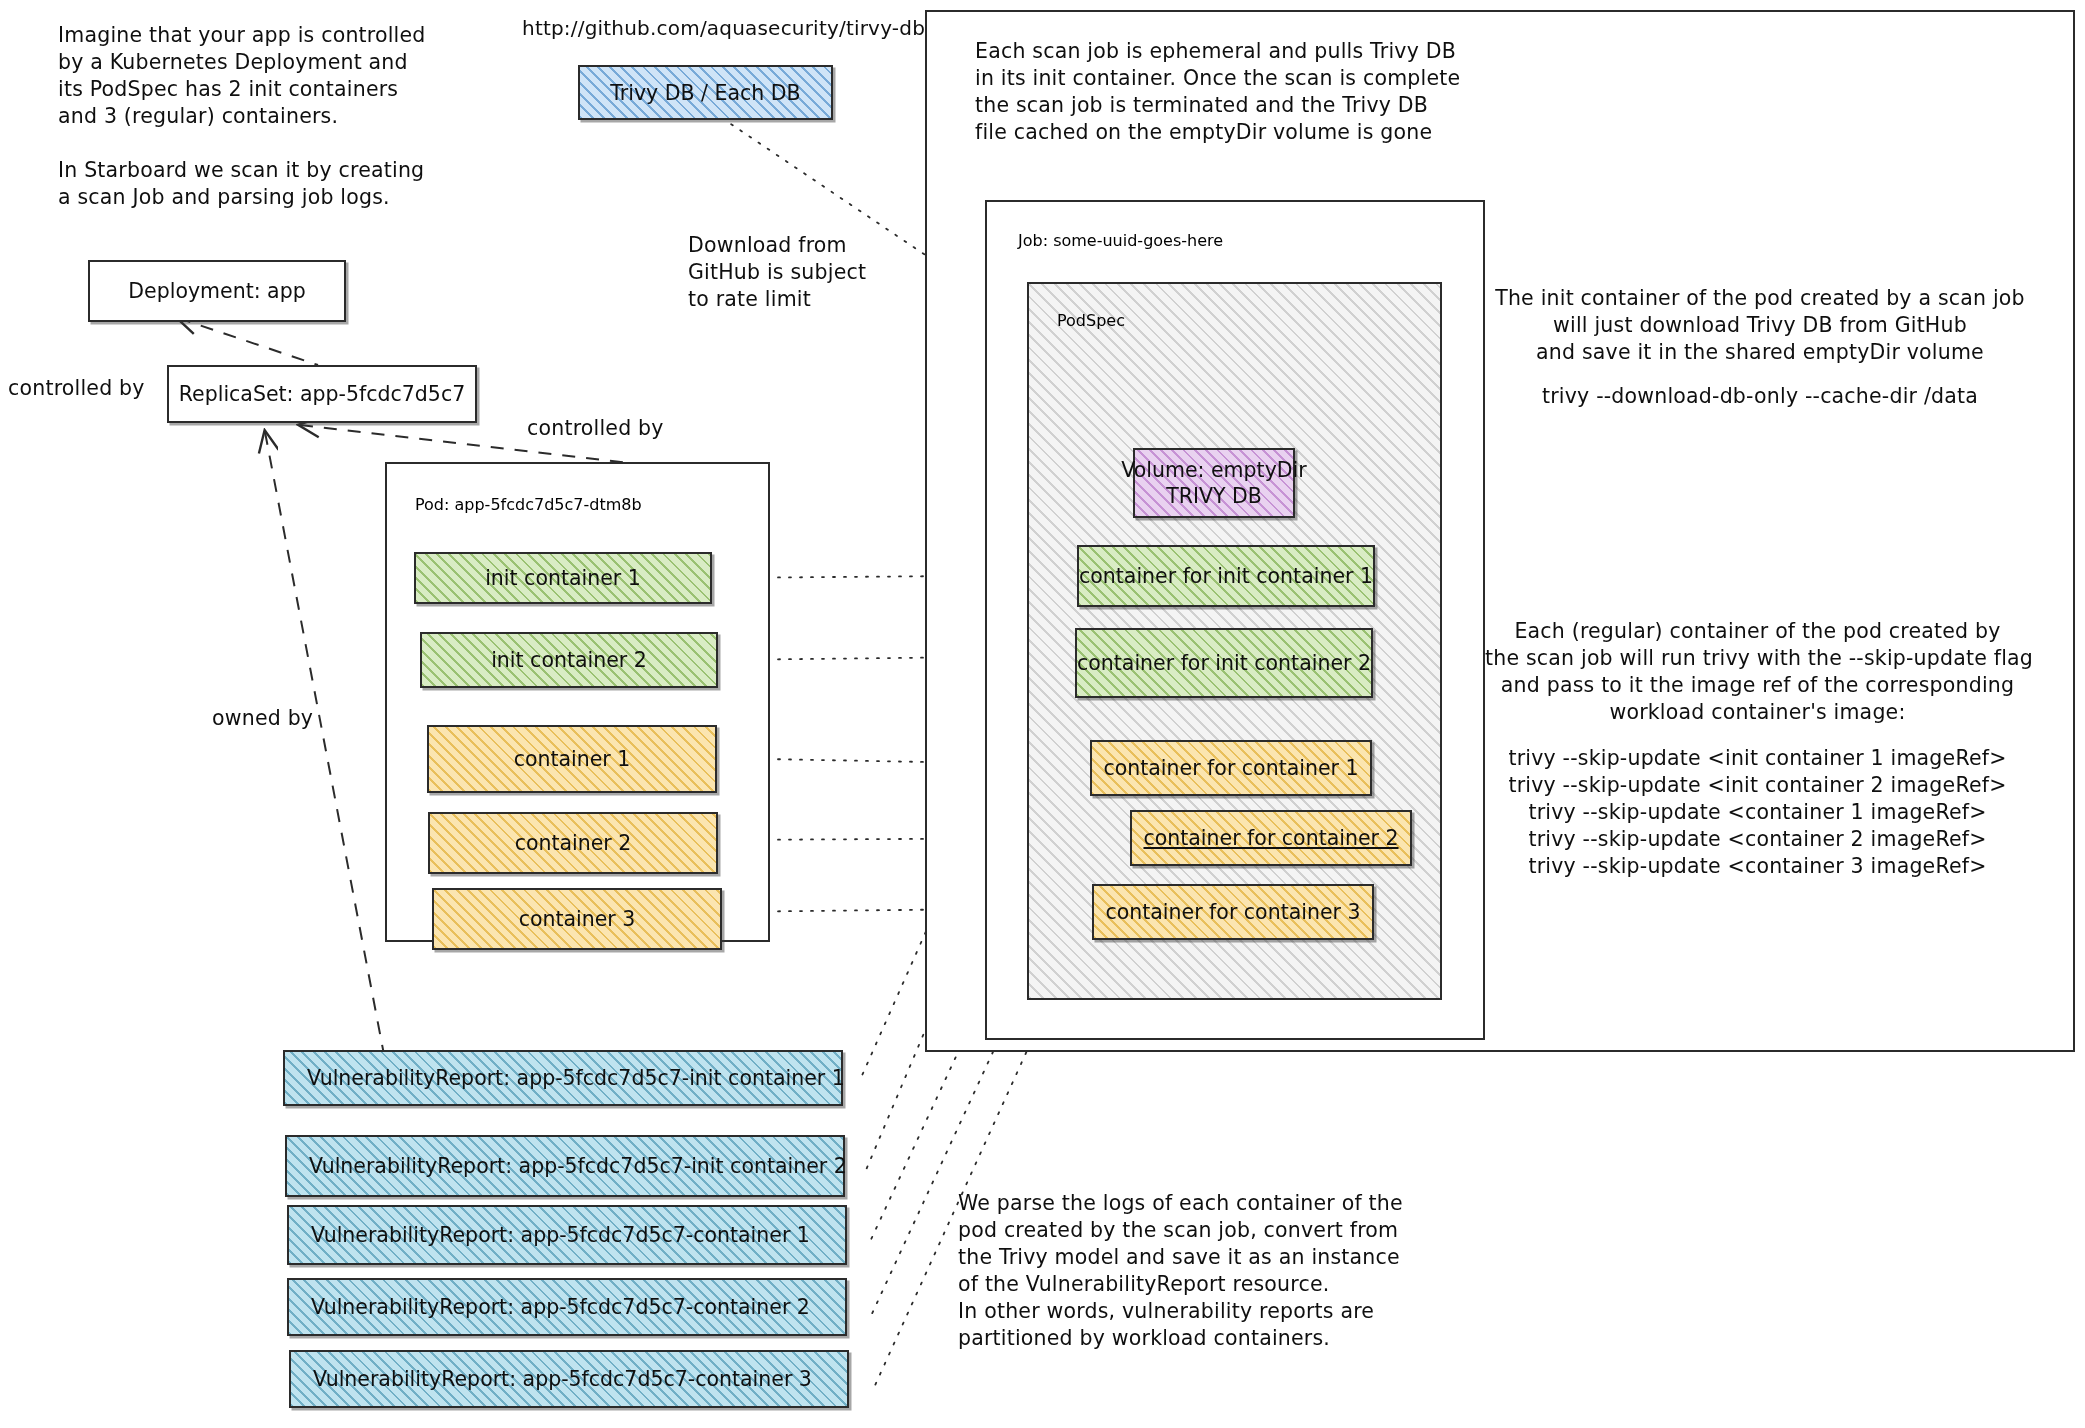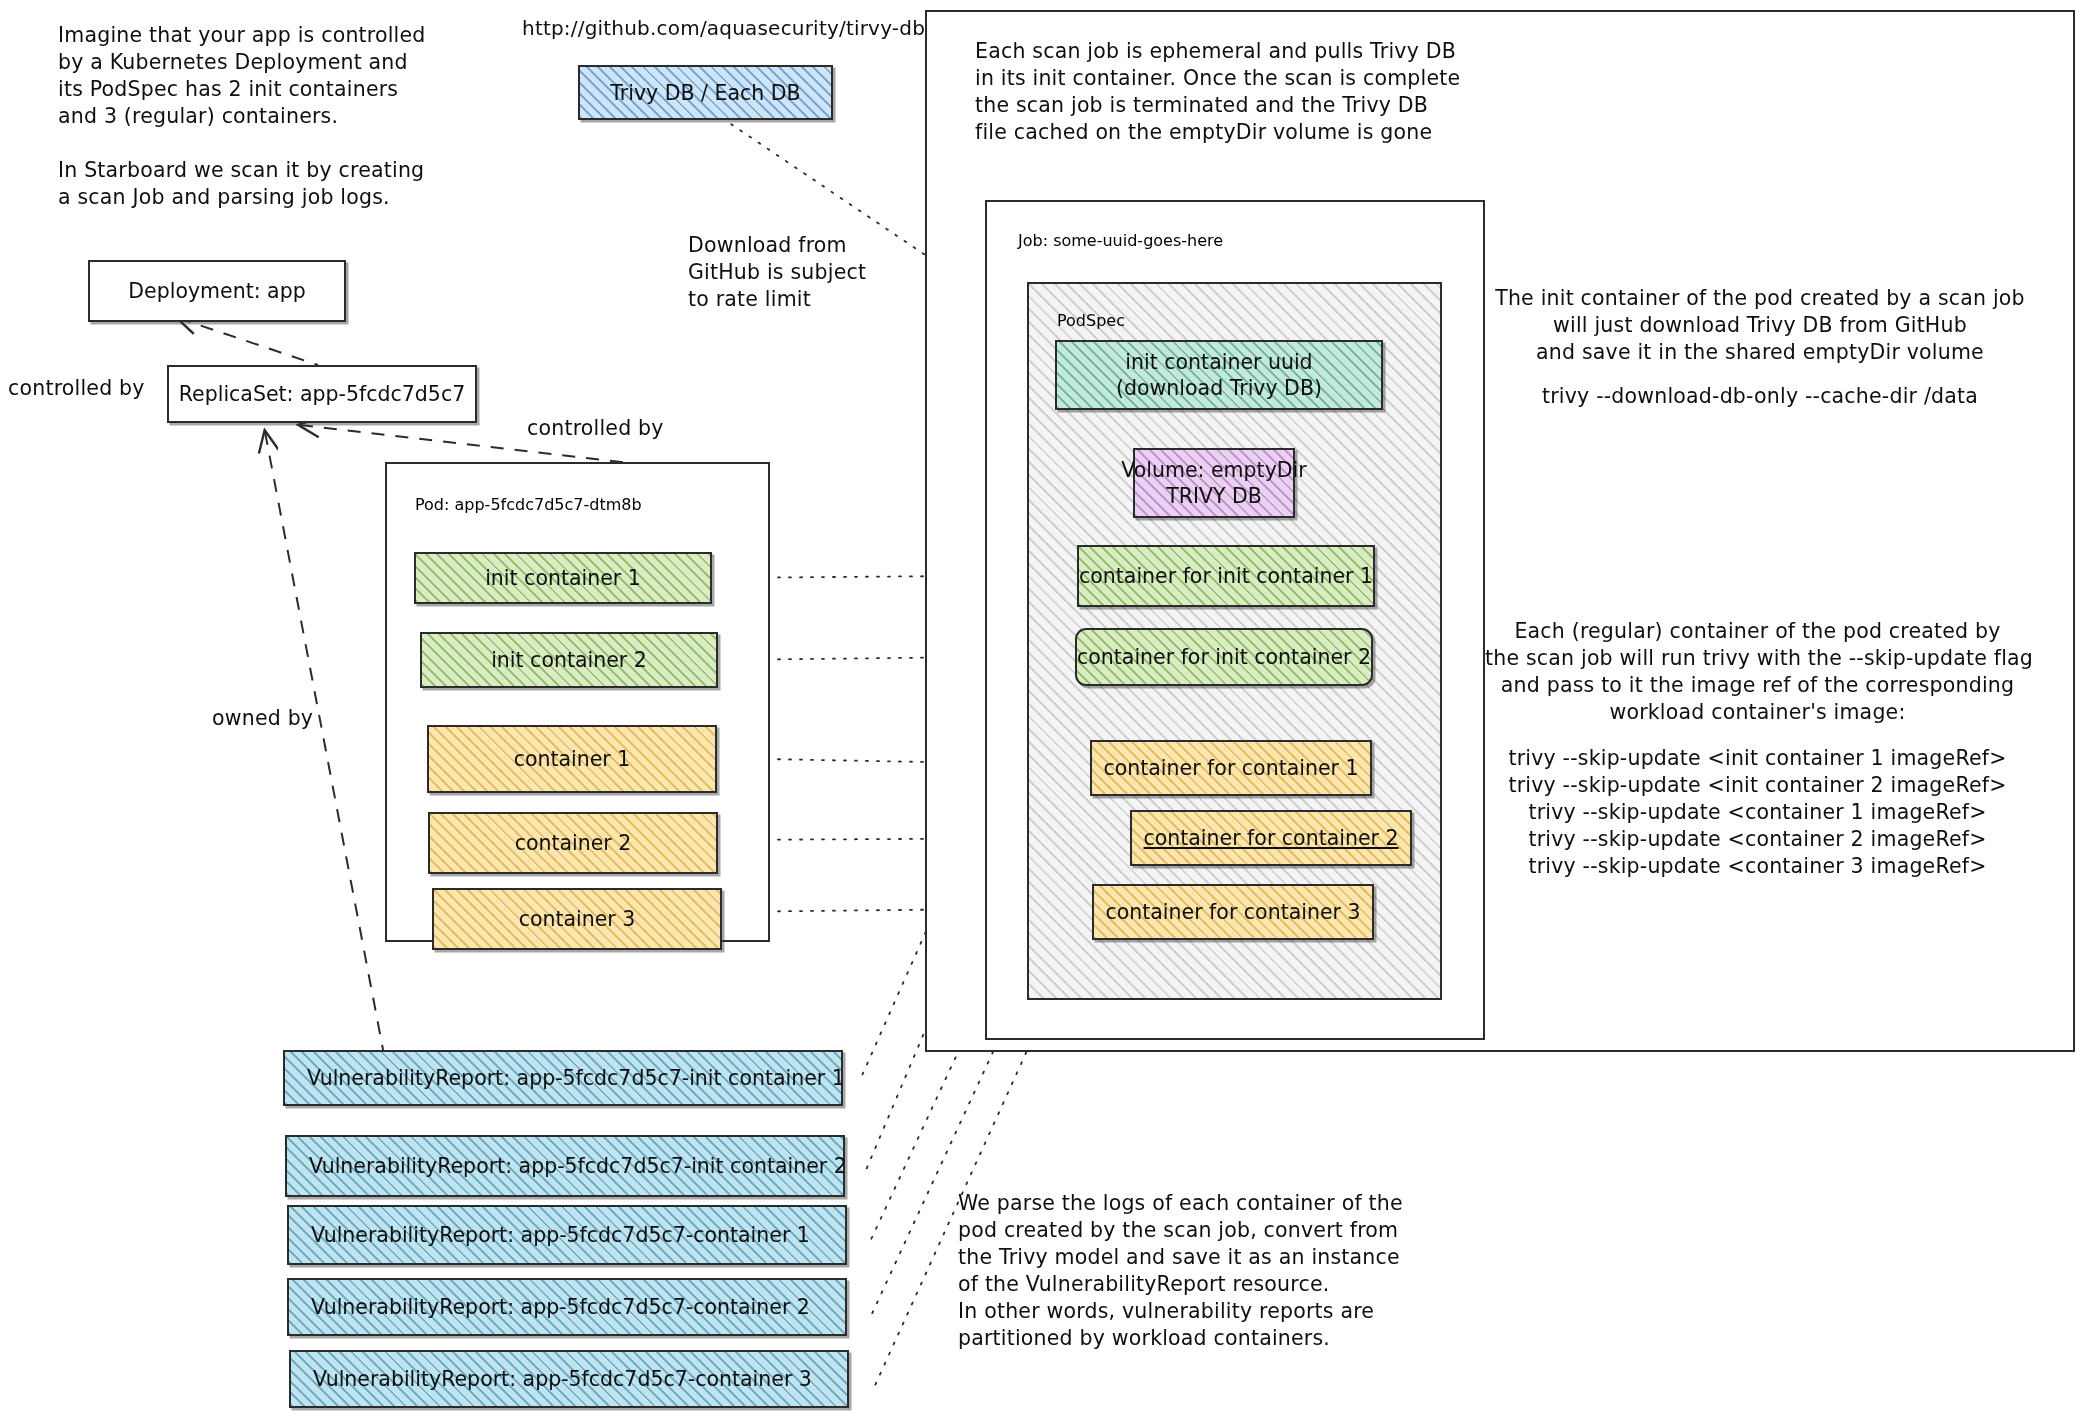--- a/index.html
+++ b/index.html
@@ -171,28 +171,26 @@
 in its init container. Once the scan is complete
 the scan job is terminated and the Trivy DB
 file cached on the emptyDir volume is gone</div>
 
   <div class="container-outline" style="left:985px; top:200px; width:500px; height:840px;"></div>
   <div class="label-in-box" style="left:1018px; top:228px;">Job: some-uuid-goes-here</div>
 
   <div class="container-outline hatch-grey" style="left:1027px; top:282px; width:415px; height:718px;"></div>
   <div class="label-in-box" style="left:1057px; top:308px;">PodSpec</div>
 
-  <div class="box hatch-teal" style="left:1055px; top:340px; width:328px; height:70px;">init container uuid
-(download Trivy DB)</div>
 
   <div class="box hatch-purple" style="left:1133px; top:448px; width:162px; height:70px;">Volume: emptyDir
 TRIVY DB</div>
 
   <div class="box hatch-green" style="left:1077px; top:545px; width:298px; height:62px;">container for init container 1</div>
-  <div class="box hatch-green" style="left:1075px; top:628px; width:298px; height:58px;border-radius:11px;">container for init container 2</div>
+  <div class="box hatch-green" style="left:1075px; top:628px; width:298px; height:70px;">container for init container 2</div>
 
   <div class="box hatch-yellow" style="left:1090px; top:740px; width:282px; height:56px;">container for container 1</div>
   <div class="box hatch-yellow" style="left:1130px; top:810px; width:282px; height:56px;text-decoration:underline;">container for container 2</div>
   <div class="box hatch-yellow" style="left:1092px; top:884px; width:282px; height:56px;">container for container 3</div>
 
   <div class="note center" style="left:1495px; top:285px; width:530px;">The init container of the pod created by a scan job
 will just download Trivy DB from GitHub
 and save it in the shared emptyDir volume</div>
   <div class="note center" style="left:1495px; top:383px; width:530px;">trivy --download-db-only --cache-dir /data</div>
 

